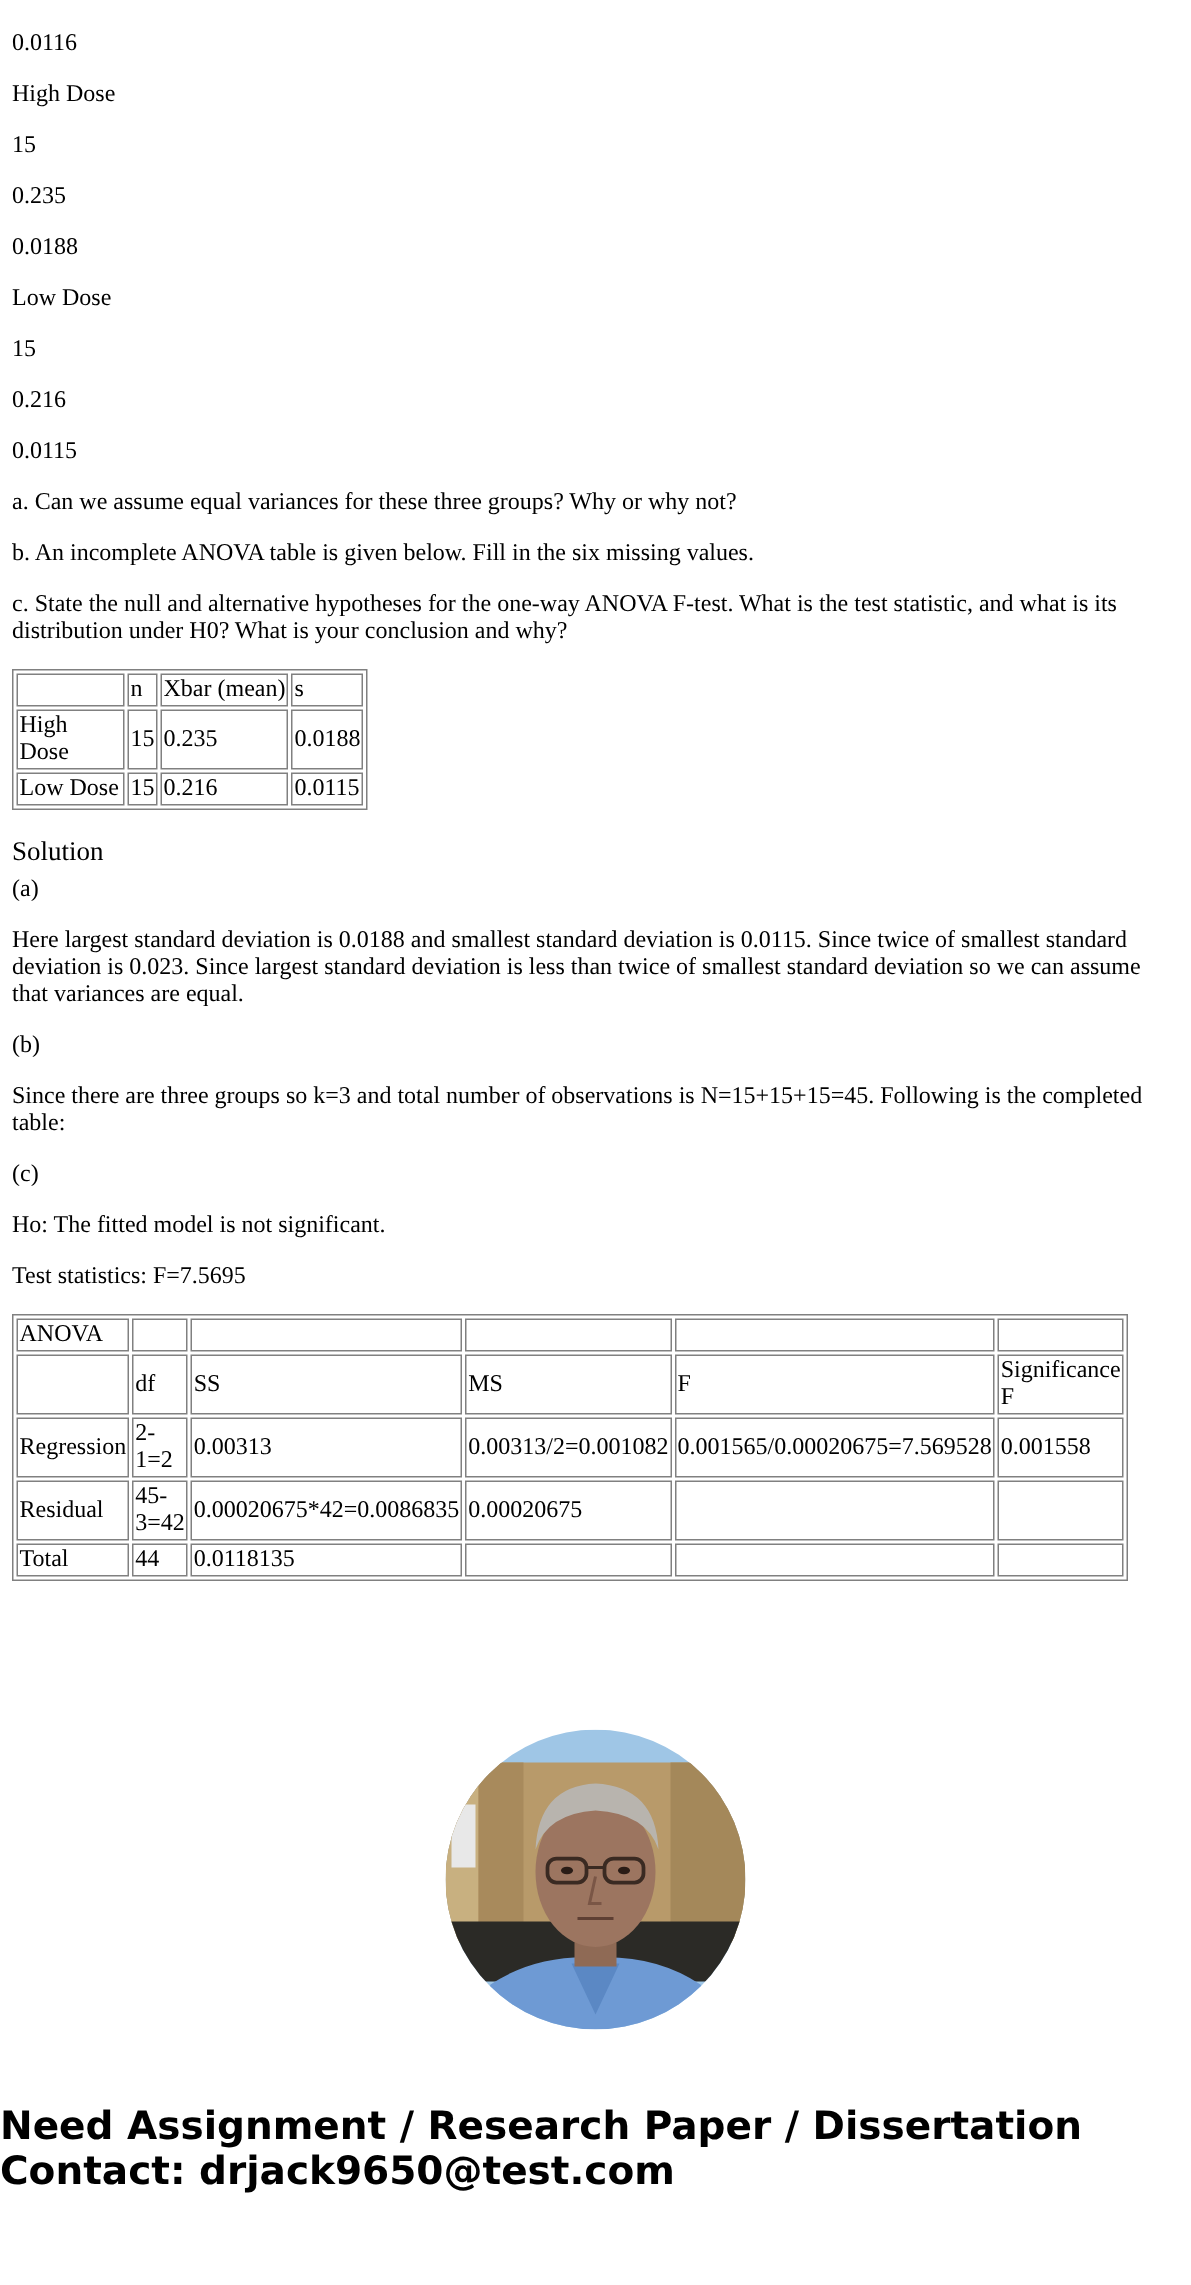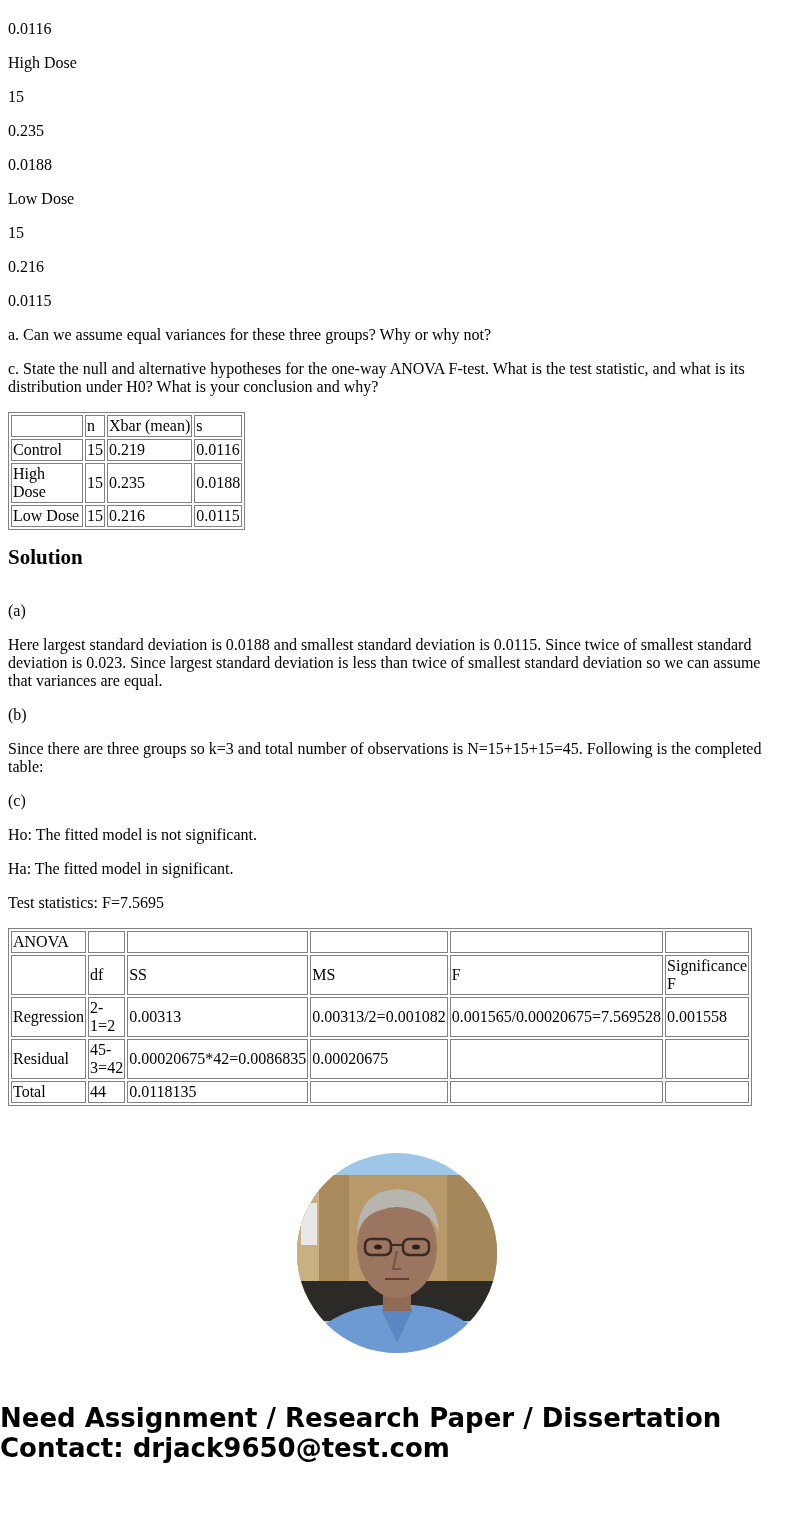--- a/index.html
+++ b/index.html
@@ -20,23 +20,23 @@
       position: absolute;
       left: 8px;
       right: 8px;
       top: -14px;
     }
     p {
       margin: 0 0 16px 0;
       line-height: 18px;
     }
     h3 {
-      font-size: 21px;
-      font-weight: bold;
-      margin: 0 0 34px 0;
+      font-size: 18px;
+      font-weight: normal;
+      margin: 0 0 6px 0;
       line-height: 22px;
     }
     table.data {
       border: 1px solid #808080;
       border-spacing: 2px;
       border-collapse: separate;
       margin: 0 0 16px 0;
     }
     table.data td {
       border: 1px solid #808080;
@@ -82,35 +82,30 @@
   <p>High Dose</p>
   <p>15</p>
   <p>0.235</p>
   <p>0.0188</p>
   <p>Low Dose</p>
   <p>15</p>
   <p>0.216</p>
   <p>0.0115</p>
 
   <p>a. Can we assume equal variances for these three groups? Why or why not?</p>
+  <p>b. An incomplete ANOVA table is given below. Fill in the six missing values.</p>
   <p>c. State the null and alternative hypotheses for the one-way ANOVA F-test. What is the test statistic, and what is its distribution under H0? What is your conclusion and why?</p>
 
   <table class="data">
     <tbody>
       <tr>
         <td style="width:68px"></td>
         <td>n</td>
         <td>Xbar (mean)</td>
         <td>s</td>
-      </tr>
-      <tr>
-        <td>Control</td>
-        <td>15</td>
-        <td>0.219</td>
-        <td>0.0116</td>
       </tr>
       <tr>
         <td>High Dose</td>
         <td>15</td>
         <td>0.235</td>
         <td>0.0188</td>
       </tr>
       <tr>
         <td>Low Dose</td>
         <td>15</td>
@@ -121,21 +116,20 @@
   </table>
 
   <h3>Solution</h3>
 
   <p>(a)</p>
   <p>Here largest standard deviation is 0.0188 and smallest standard deviation is 0.0115. Since twice of  smallest standard deviation is 0.023. Since largest standard deviation is less than twice of smallest standard deviation so we can assume that variances are equal.</p>
   <p>(b)</p>
   <p>Since there are three groups so k=3 and total number of observations is N=15+15+15=45. Following is the completed table:</p>
   <p>(c)</p>
   <p>Ho: The fitted model is not significant.</p>
-  <p>Ha: The fitted model in significant.</p>
   <p>Test statistics: F=7.5695</p>
 
   <table class="data anova">
     <tbody>
       <tr>
         <td style="width:92px">ANOVA</td>
         <td style="width:47px"></td>
         <td style="width:176px"></td>
         <td style="width:131px"></td>
         <td style="width:208px"></td>

